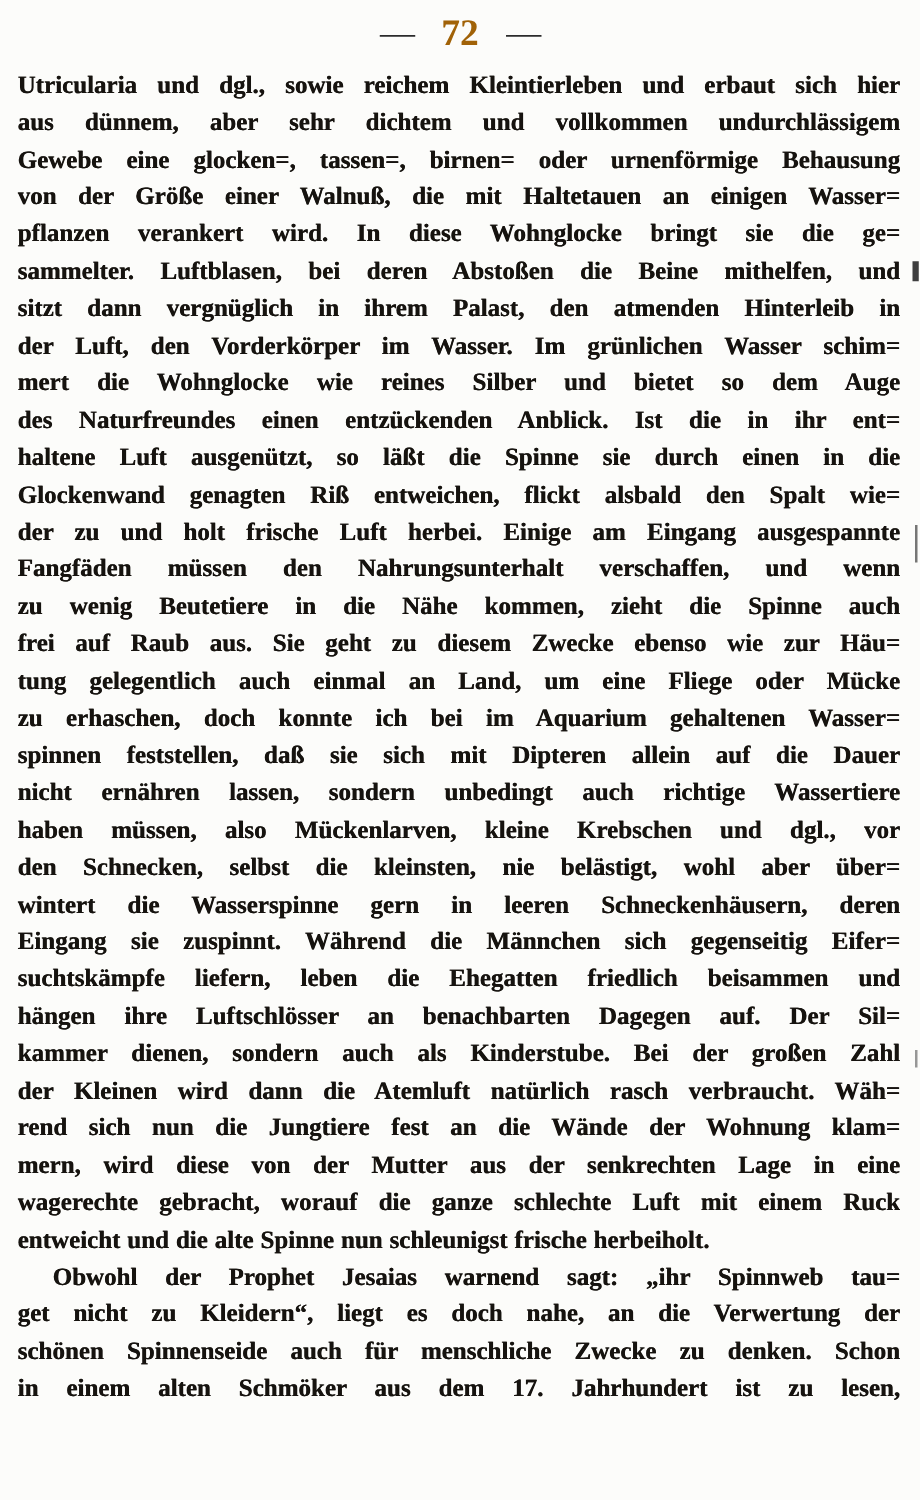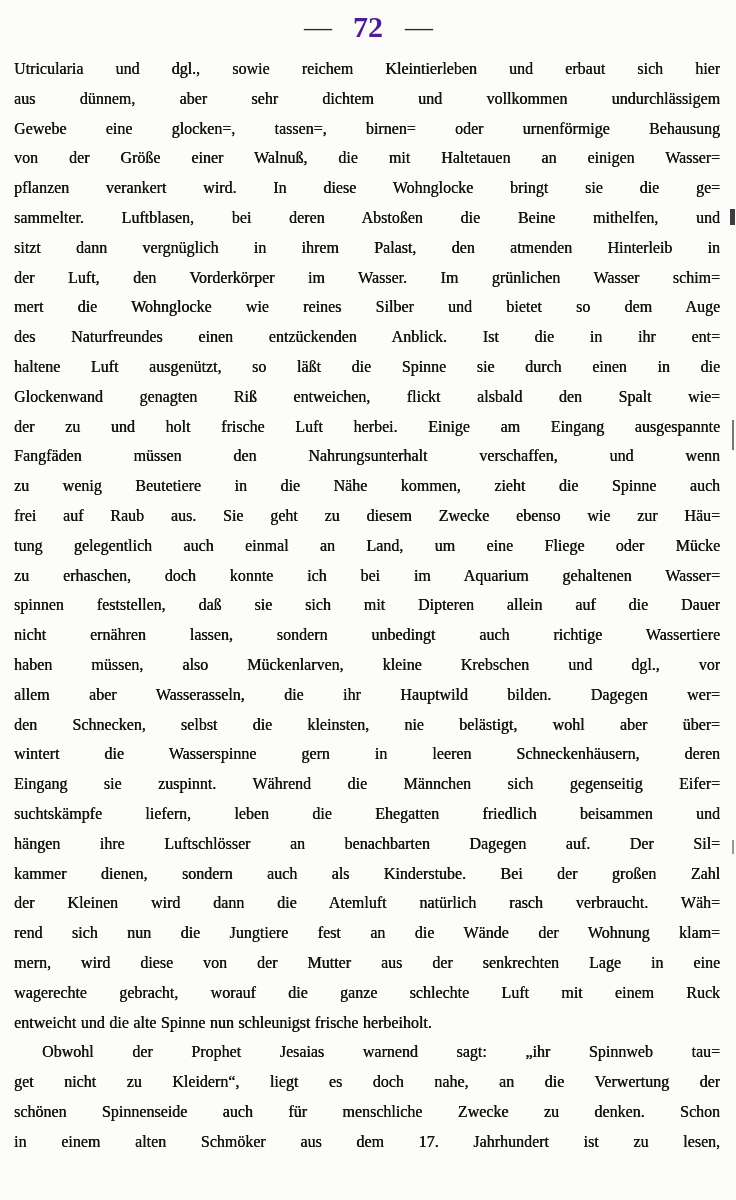--- a/index.html
+++ b/index.html
@@ -28,29 +28,29 @@
   }
   .page-header .dash {
     font-size: 28px;
     font-weight: 400;
     color: #2b2b2b;
     letter-spacing: -1px;
   }
   .page-header .num {
     font-size: 30px;
     font-weight: 700;
-    color: #4c1d95;
+    color: #a16207;
     text-align: center;
   }
   .text-block {
     padding: 8px 16px 0 14px;
   }
   .line {
-    font-size: 16px;
-    font-weight: 400;
+    font-size: 20px;
+    font-weight: 700;
     line-height: 29.8px;
     height: 29.8px;
     overflow: hidden;
     text-align: justify;
     text-align-last: justify;
     color: #16130f;
     text-shadow: 0.35px 0 0 #16130f;
     word-spacing: 0.5px;
   }
   .line.no-justify {
@@ -96,21 +96,20 @@
         <div class="line">Glockenwand genagten Riß entweichen, flickt alsbald den Spalt wie=</div>
         <div class="line">der zu und holt frische Luft herbei.  Einige am Eingang ausgespannte</div>
         <div class="line">Fangfäden müssen den Nahrungsunterhalt verschaffen, und wenn</div>
         <div class="line">zu wenig Beutetiere in die Nähe kommen, zieht die Spinne auch</div>
         <div class="line">frei auf Raub aus.  Sie geht zu diesem Zwecke ebenso wie zur Häu=</div>
         <div class="line">tung gelegentlich auch einmal an Land, um eine Fliege oder Mücke</div>
         <div class="line">zu erhaschen, doch konnte ich bei im Aquarium gehaltenen Wasser=</div>
         <div class="line">spinnen feststellen, daß sie sich mit Dipteren allein auf die Dauer</div>
         <div class="line">nicht ernähren lassen, sondern unbedingt auch richtige Wassertiere</div>
         <div class="line">haben müssen, also Mückenlarven, kleine Krebschen und dgl., vor</div>
-        <div class="line">allem aber Wasserasseln, die ihr Hauptwild bilden.  Dagegen wer=</div>
         <div class="line">den Schnecken, selbst die kleinsten, nie belästigt, wohl aber über=</div>
         <div class="line">wintert die Wasserspinne gern in leeren Schneckenhäusern, deren</div>
         <div class="line">Eingang sie zuspinnt.  Während die Männchen sich gegenseitig Eifer=</div>
         <div class="line">suchtskämpfe liefern, leben die Ehegatten friedlich beisammen und</div>
         <div class="line">hängen ihre Luftschlösser an benachbarten Dagegen auf.  Der Sil=</div>
         <div class="line">kammer dienen, sondern auch als Kinderstube.  Bei der großen Zahl</div>
         <div class="line">der Kleinen wird dann die Atemluft natürlich rasch verbraucht.  Wäh=</div>
         <div class="line">rend sich nun die Jungtiere fest an die Wände der Wohnung klam=</div>
         <div class="line">mern, wird diese von der Mutter aus der senkrechten Lage in eine</div>
         <div class="line">wagerechte gebracht, worauf die ganze schlechte Luft mit einem Ruck</div>

